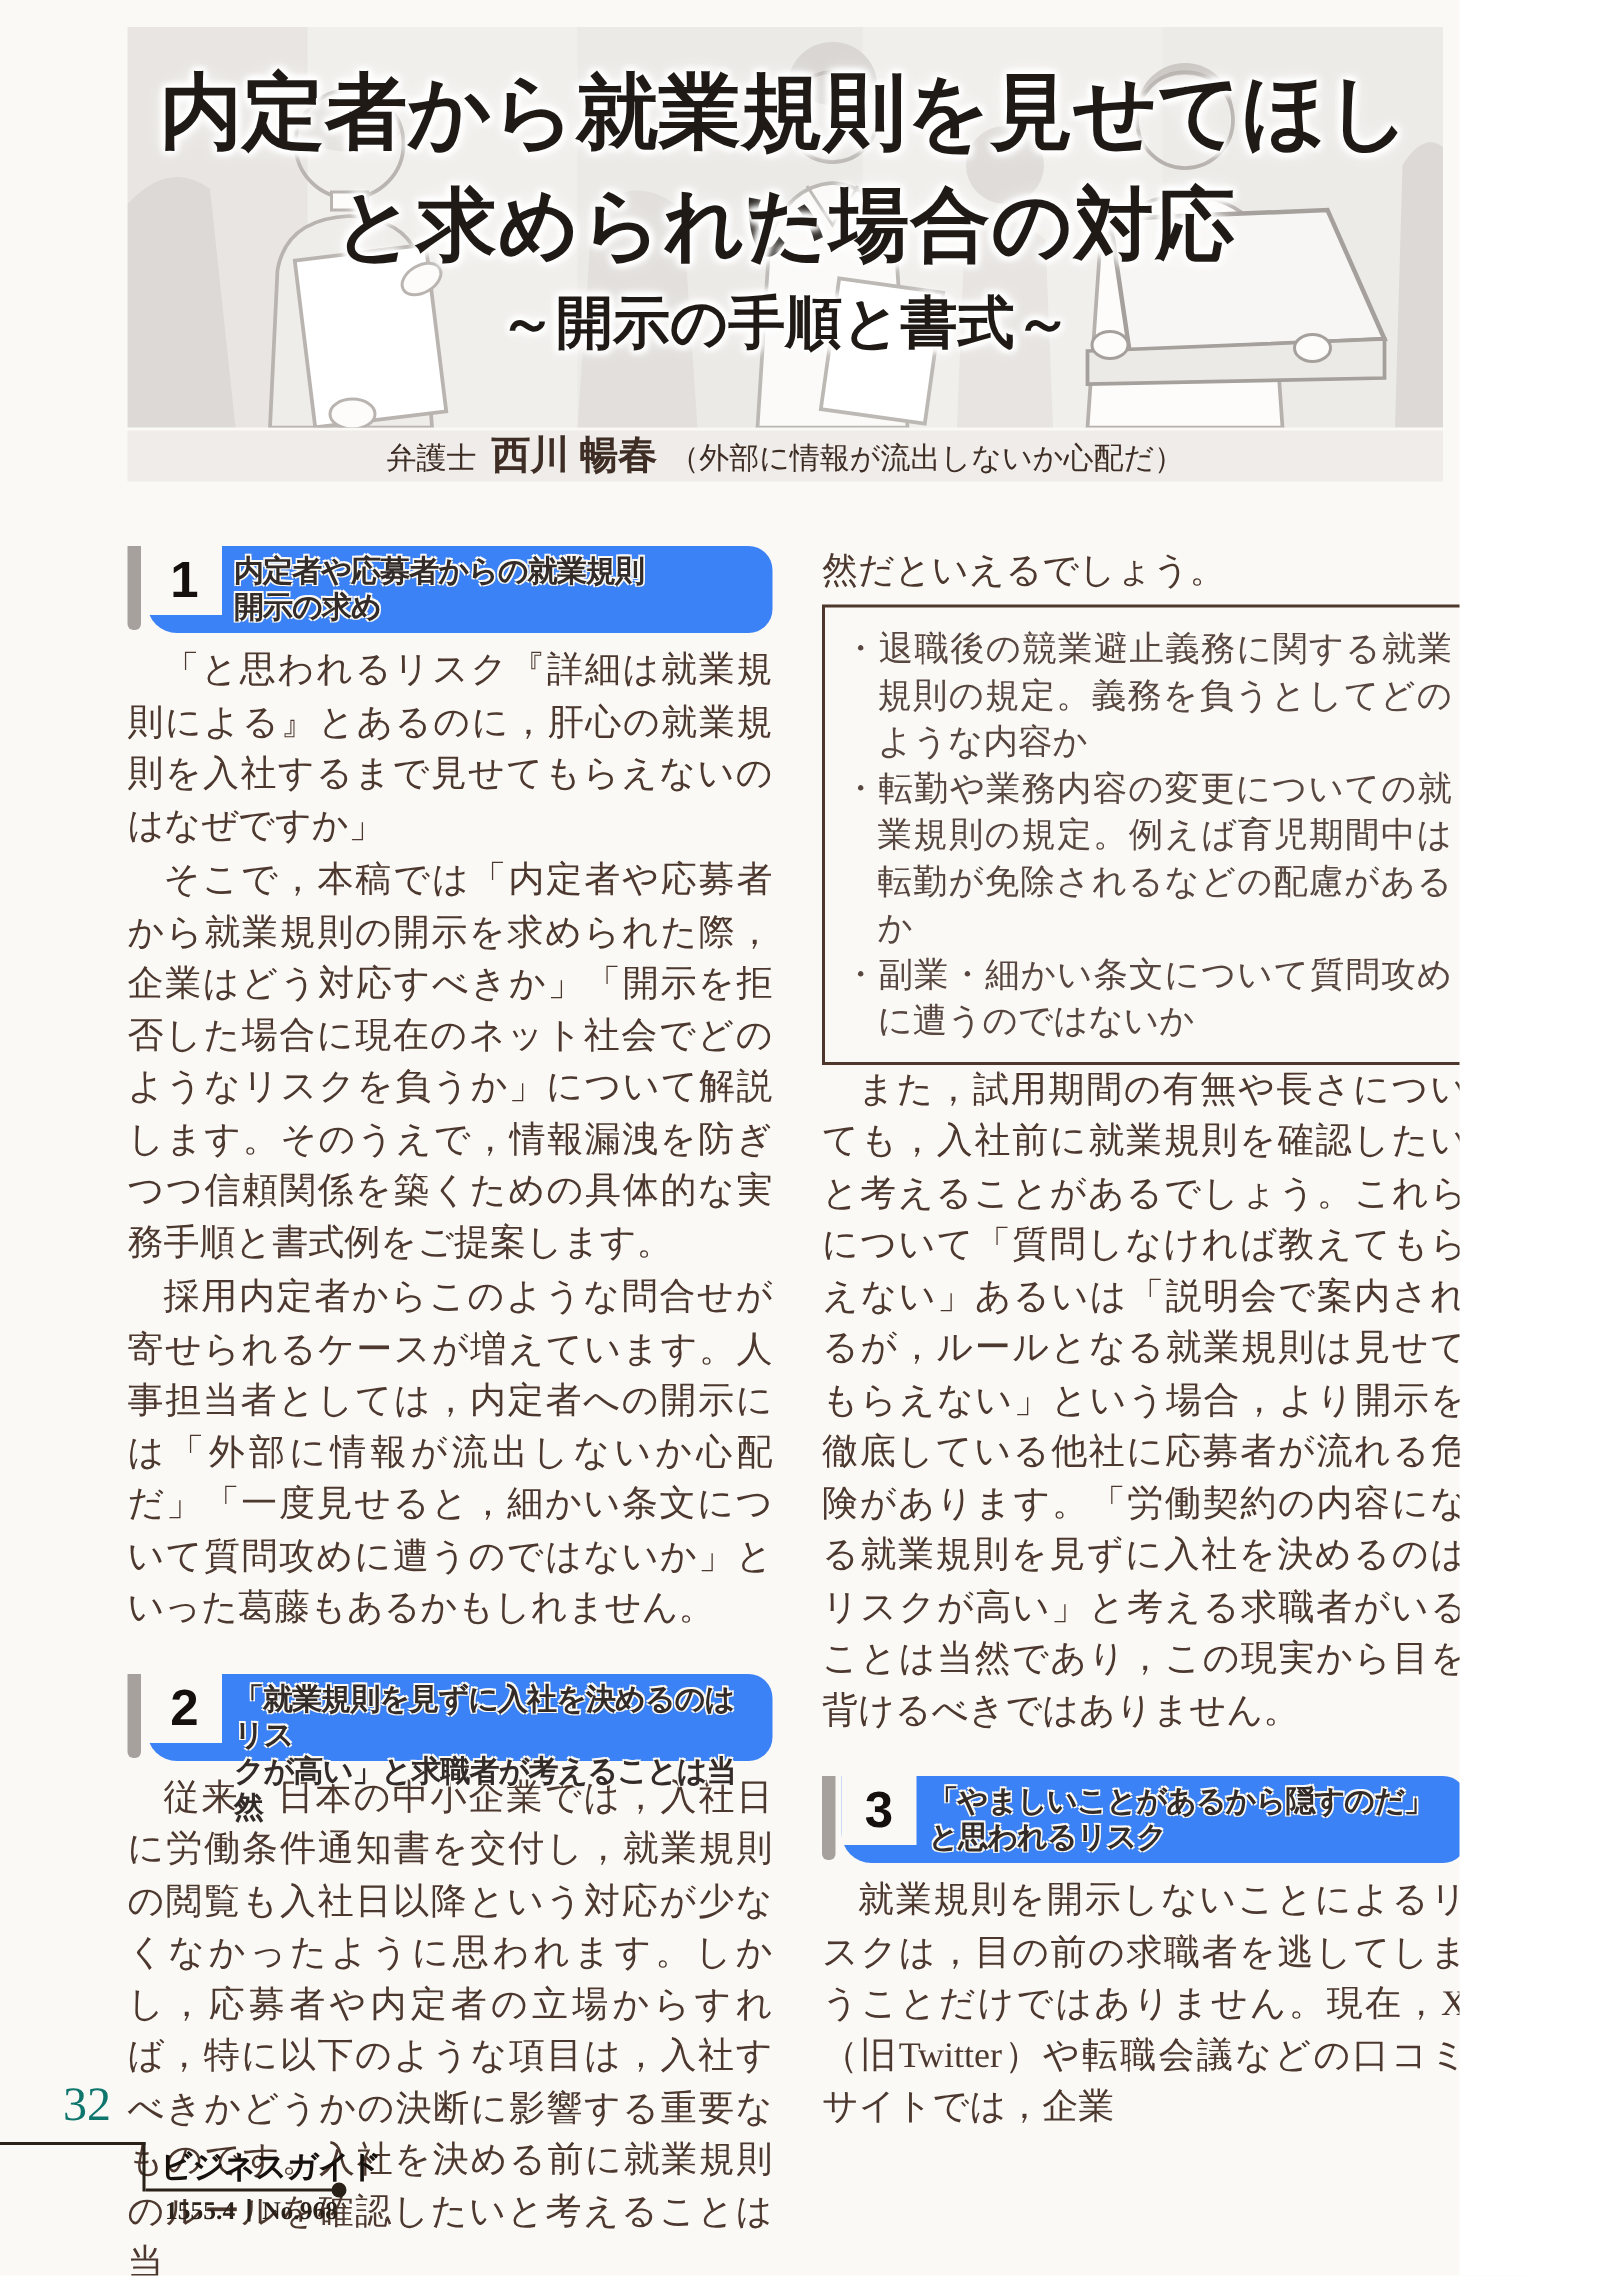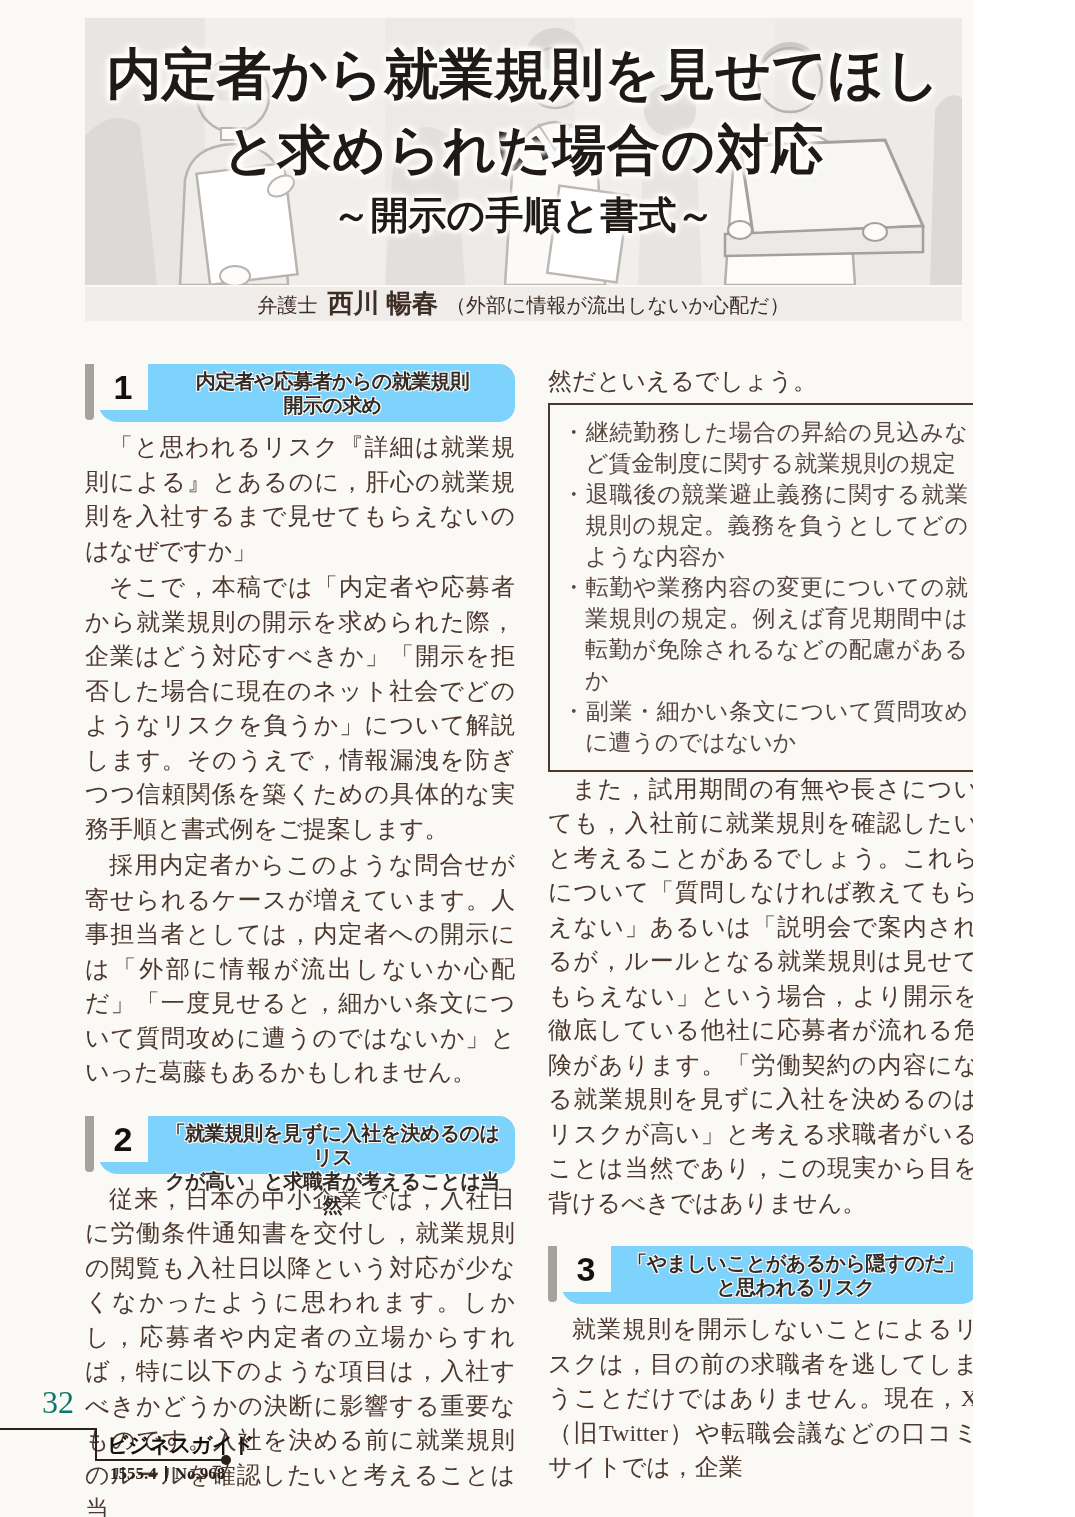--- a/index.html
+++ b/index.html
@@ -29,25 +29,25 @@
   .main{position:absolute;left:85px;top:364px;width:893px;display:flex;gap:33px;}
   .col{width:430px;}
   p.body{margin:0;font-size:24px;line-height:34.5px;text-align:justify;
     text-indent:1em;color:#4c382e;}
   p.body.noindent{text-indent:0;}
   p.body.follow{margin-top:2px;}
   
   .sec-head{position:relative;height:58px;margin-bottom:8px;}
   .sec-head.later{margin-top:26px;}
   .sec-rail{position:absolute;left:0;top:0;width:9px;height:56px;background:#a7a19e;border-radius:0 0 4px 4px;}
-  .sec-bar{position:absolute;left:13px;right:0;top:0;height:58px;background:#7dd3fc;
+  .sec-bar{position:absolute;left:13px;right:0;top:0;height:58px;background:#3b82f6;
     border-radius:0 16px 16px 20px;box-sizing:border-box;padding:5px 6px 0 58px;
     font-family:"Liberation Sans","DejaVu Sans",sans-serif;font-weight:700;
     font-size:20px;line-height:24px;letter-spacing:-0.6px;color:#322b27;
-    text-shadow:-1px -1px 0 #fbf9f5,1px -1px 0 #fbf9f5,-1px 1px 0 #fbf9f5,1px 1px 0 #fbf9f5;text-align:center;}
+    text-shadow:-1px -1px 0 #fbf9f5,1px -1px 0 #fbf9f5,-1px 1px 0 #fbf9f5,1px 1px 0 #fbf9f5;}
   .sec-num{position:absolute;left:13px;top:0;width:50px;height:46px;background:#fbf9f5;
     color:#15100d;font-family:"Liberation Sans","DejaVu Sans",sans-serif;
     font-weight:700;font-size:34px;line-height:46px;text-align:center;}
   
   .box{margin-top:4px;border:2px solid #4e382c;padding:12px 8px 12px 12px;
     font-family:"Liberation Sans","DejaVu Sans",sans-serif;
     font-size:23px;line-height:31px;color:#584740;}
   .box ul{margin:0;padding:0;}
   .box li{list-style:none;padding-left:1em;text-indent:-1em;text-align:justify;}
   .gap16{margin-top:16px;}
@@ -141,21 +141,20 @@
         </div>
         <div class="sec-num">2</div>
       </div>
       <p class="body">従来，日本の中小企業では，入社日に労働条件通知書を交付し，就業規則の閲覧も入社日以降という対応が少なくなかったように思われます。しかし，応募者や内定者の立場からすれば，特に以下のような項目は，入社すべきかどうかの決断に影響する重要なものです。入社を決める前に就業規則のルールを確認したいと考えることは当</p>
     </div>
 
     <div class="col">
       <p class="body noindent">然だといえるでしょう。</p>
       <div class="box">
         <ul>
-          <li><span>・</span><span>継続勤務した場合の昇給の見込みなど賃金制度に関する就業規則の規定</span></li>
           <li><span>・</span><span>退職後の競業避止義務に関する就業規則の規定。義務を負うとしてどのような内容か</span></li>
           <li><span>・</span><span>転勤や業務内容の変更についての就業規則の規定。例えば育児期間中は転勤が免除されるなどの配慮があるか</span></li>
           <li><span>・</span><span>副業・細かい条文について質問攻めに遭うのではないか</span></li>
         </ul>
       </div>
       <p class="body gap16">また，試用期間の有無や長さについても，入社前に就業規則を確認したいと考えることがあるでしょう。これらについて「質問しなければ教えてもらえない」あるいは「説明会で案内されるが，ルールとなる就業規則は見せてもらえない」という場合，より開示を徹底している他社に応募者が流れる危険があります。「労働契約の内容になる就業規則を見ずに入社を決めるのはリスクが高い」と考える求職者がいることは当然であり，この現実から目を背けるべきではありません。</p>
       <div class="sec-head later">
         <div class="sec-rail"></div>
         <div class="sec-bar">
           <span>「やましいことがあるから隠すのだ」</span><br>

